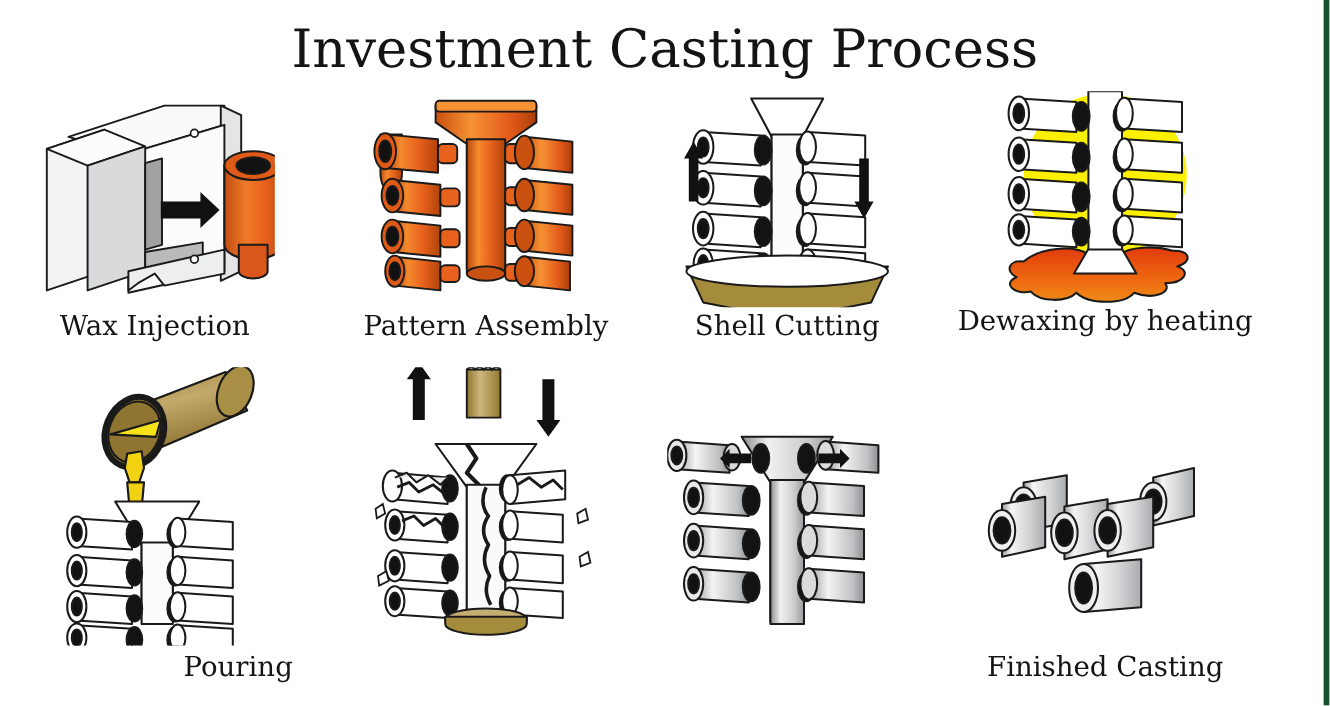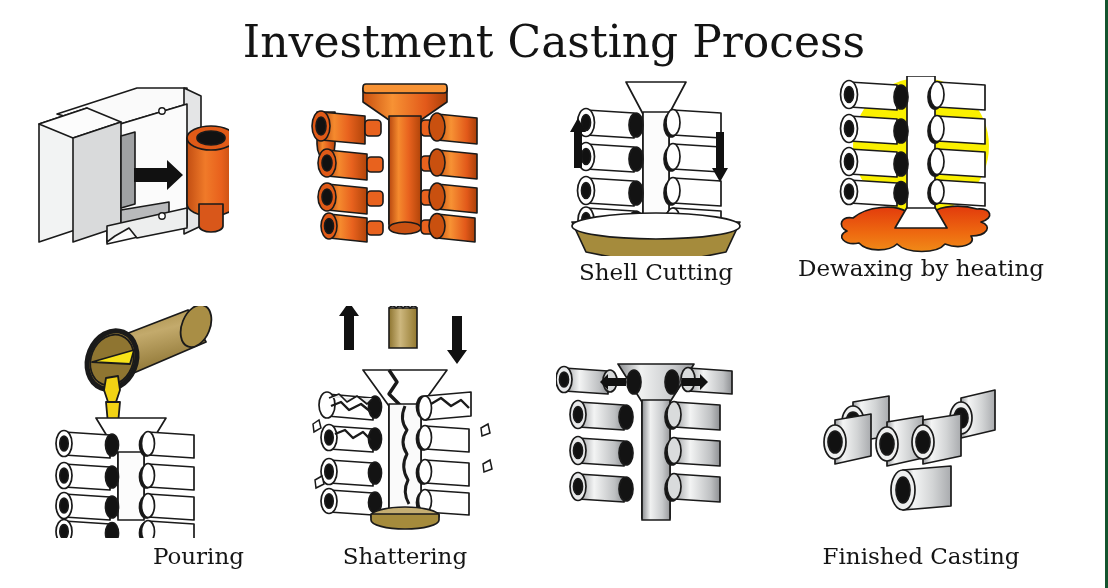--- a/index.html
+++ b/index.html
@@ -6,21 +6,21 @@
   html, body {
     width: 1108px; height: 588px;
     background: #ffffff;
     font-family: "DejaVu Serif", "Liberation Serif", serif;
     overflow: hidden;
   }
   #page {
     position: relative;
     width: 1108px; height: 588px;
     background: #ffffff;
-    border-right: 3px solid #14532d;
+    border-right: 5px solid #14532d;
   }
   #title {
     position: absolute;
     top: 16px; left: 0; width: 1108px;
     text-align: center;
     font-size: 44px;
     font-weight: 400;
     letter-spacing: 0px;
     color: #141414;
     font-family: "DejaVu Serif", "Liberation Serif", serif;
@@ -105,20 +105,21 @@
               </linearGradient>
             </defs>
             <path d="M158,62 L158,128 a24,12 0 0 0 48,0 L206,62 Z" fill="url(#waxg1)"></path>
             <ellipse cx="182" cy="62" rx="24" ry="12" fill="#E05A17"></ellipse>
             <ellipse cx="182" cy="62" rx="14" ry="7" fill="#121212"></ellipse>
 
             <path d="M170,128 L170,150 a12,6 0 0 0 24,0 L194,128 Z" fill="#D9571A"></path>
           </g>
         </svg>
       </div>
+      <div class="caption" style="margin-top:4px">Wax Injection</div>
     </div>
 
     <div class="cell" id="c1">
       <div class="art">
         <svg width="200" height="180" viewBox="0 0 200 180">
           <defs>
             <linearGradient id="og" x1="0" y1="0" x2="1" y2="0">
               <stop offset="0%" stop-color="#B8470F"></stop>
               <stop offset="30%" stop-color="#F58A2E"></stop>
               <stop offset="62%" stop-color="#E8621E"></stop>
@@ -184,20 +185,21 @@
               <ellipse cx="16" cy="12.5" rx="8" ry="13.5" fill="#C9500F"></ellipse>
             </g>
             <g transform="translate(116,140)">
               <rect x="0" y="4" width="16" height="14" rx="4" fill="#E8621E"></rect>
               <path d="M16,-2 L54,2 L54,26 L16,22 Z" fill="url(#og2)"></path>
               <ellipse cx="16" cy="10" rx="8" ry="12.5" fill="#C9500F"></ellipse>
             </g>
           </g>
         </svg>
       </div>
+      <div class="caption" style="margin-top:4px">Pattern Assembly</div>
     </div>
 
     <div class="cell" id="c2">
       <div class="art">
         <svg width="200" height="180" viewBox="0 0 200 180">
           <g stroke="#1A1A1A" stroke-width="1.7" stroke-linejoin="round">
 
             <path d="M70,6 L130,6 L113,38 L113,146 L87,146 L87,38 Z" fill="#FFFFFF"></path>
             <rect x="87" y="36" width="26" height="114" fill="#FCFCFC"></rect>
 
@@ -504,21 +506,20 @@
           </g>
 
           <g fill="#FFFFFF" stroke="#1A1A1A" stroke-width="1.5">
             <path d="M8,118 L14,114 L16,122 L9,126 Z"></path>
             <path d="M10,174 L17,170 L19,178 L11,182 Z"></path>
             <path d="M176,122 L183,118 L185,127 L177,130 Z"></path>
             <path d="M178,158 L185,154 L187,163 L179,166 Z"></path>
           </g>
         </svg>
       </div>
-      <div class="caption" style="margin-top:6px">Shattering</div>
     </div>
 
     <div class="cell" id="d2">
       <div class="art" style="height:232px">
         <svg width="200" height="232" viewBox="0 0 200 232">
           <defs>
             <linearGradient id="mg" x1="0" y1="0" x2="1" y2="0">
               <stop offset="0%" stop-color="#8A8C8F"></stop>
               <stop offset="30%" stop-color="#F0F1F1"></stop>
               <stop offset="72%" stop-color="#C9CBCD"></stop>

